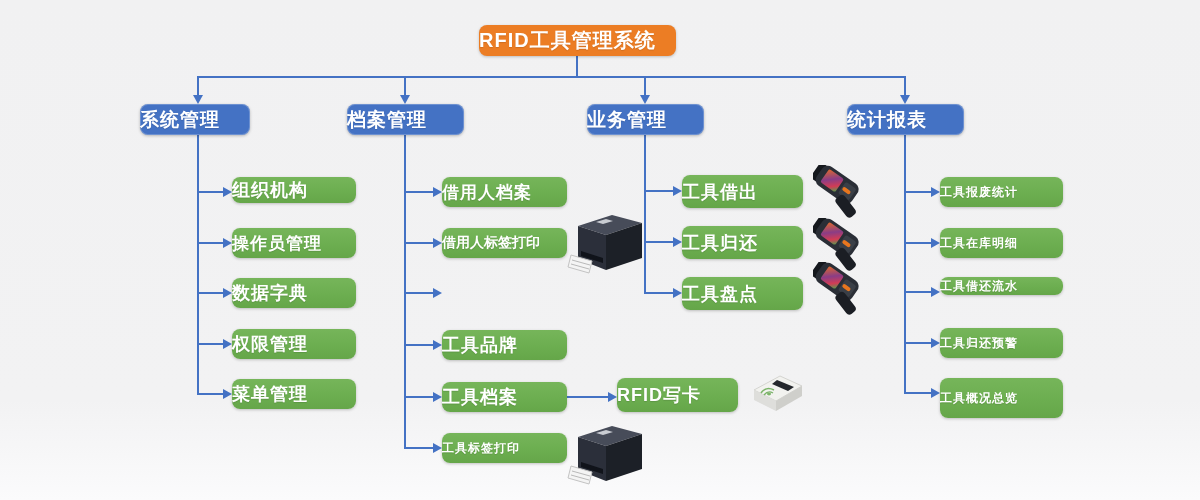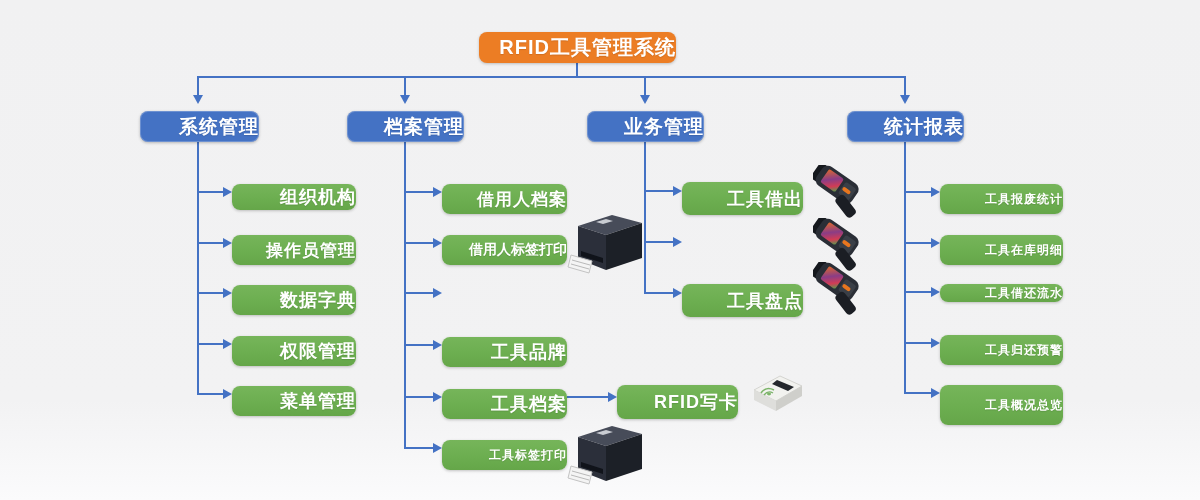--- a/index.html
+++ b/index.html
@@ -16,28 +16,27 @@
   }
   .canvas{
     position:relative;
     width:1200px;height:500px;
     margin:0 auto;
     background:linear-gradient(180deg,var(--bg-color) 0%,#f2f2f3 80%,#fbfbfc 100%);
     overflow:hidden;
   }
   .node{
     position:absolute;
-    display:flex;align-items:center;justify-content:flex-end;
+    display:flex;align-items:center;justify-content:flex-start;
     color:#ffffff;
     border-radius:8px;
     box-shadow:0 1px 3px rgba(0,0,0,.22);
     letter-spacing:1px;
     white-space:nowrap;
     text-shadow:0 1px 1px rgba(0,0,0,.12);
-    margin-top:7px;
   }
   .node.root{
     background:linear-gradient(180deg,#f0893０,#EC7D24);
     background:var(--root-color);
     font-size:20px;font-weight:600;
   }
   .node.branch{
     background:var(--branch-color);
     box-shadow:0 1px 3px rgba(0,0,0,.25), inset 0 0 0 1px rgba(255,255,255,.22);
     font-size:19px;font-weight:600;
@@ -131,21 +130,21 @@
   <div class="hline" style="left:904px;top:392px;width:27px"></div>
   <div class="ah-right" style="left:931px;top:388px"></div>
 
   <div class="hline" style="left:567px;top:396px;width:41px"></div>
   <div class="ah-right" style="left:608px;top:392px"></div>
 
   <div class="node root" style="left:479px;top:25px;width:197px;height:31px">
     <span>RFID工具管理系统</span>
   </div>
 
-  <div class="node branch" style="left:140px;top:104px;width:119px;height:31px">
+  <div class="node branch" style="left:140px;top:104px;width:110px;height:31px">
     <span>系统管理</span>
   </div>
   <div class="node branch" style="left:347px;top:104px;width:117px;height:31px">
     <span>档案管理</span>
   </div>
   <div class="node branch" style="left:587px;top:104px;width:117px;height:31px">
     <span>业务管理</span>
   </div>
   <div class="node branch" style="left:847px;top:104px;width:117px;height:31px">
     <span>统计报表</span>
@@ -178,20 +177,23 @@
   </div>
   <div class="node leaf fz18" style="left:442px;top:382px;width:125px;height:30px">
     <span>工具档案</span>
   </div>
   <div class="node leaf fz16" style="left:442px;top:433px;width:125px;height:30px">
     <span>工具标签打印</span>
   </div>
 
   <div class="node leaf fz18" style="left:682px;top:175px;width:121px;height:33px">
     <span>工具借出</span>
+  </div>
+  <div class="node leaf fz18" style="left:682px;top:226px;width:121px;height:33px">
+    <span>工具归还</span>
   </div>
   <div class="node leaf fz18" style="left:682px;top:277px;width:121px;height:33px">
     <span>工具盘点</span>
   </div>
 
   <div class="node leaf fz16" style="left:940px;top:177px;width:123px;height:30px">
     <span>工具报废统计</span>
   </div>
   <div class="node leaf fz16" style="left:940px;top:228px;width:123px;height:30px">
     <span>工具在库明细</span>

